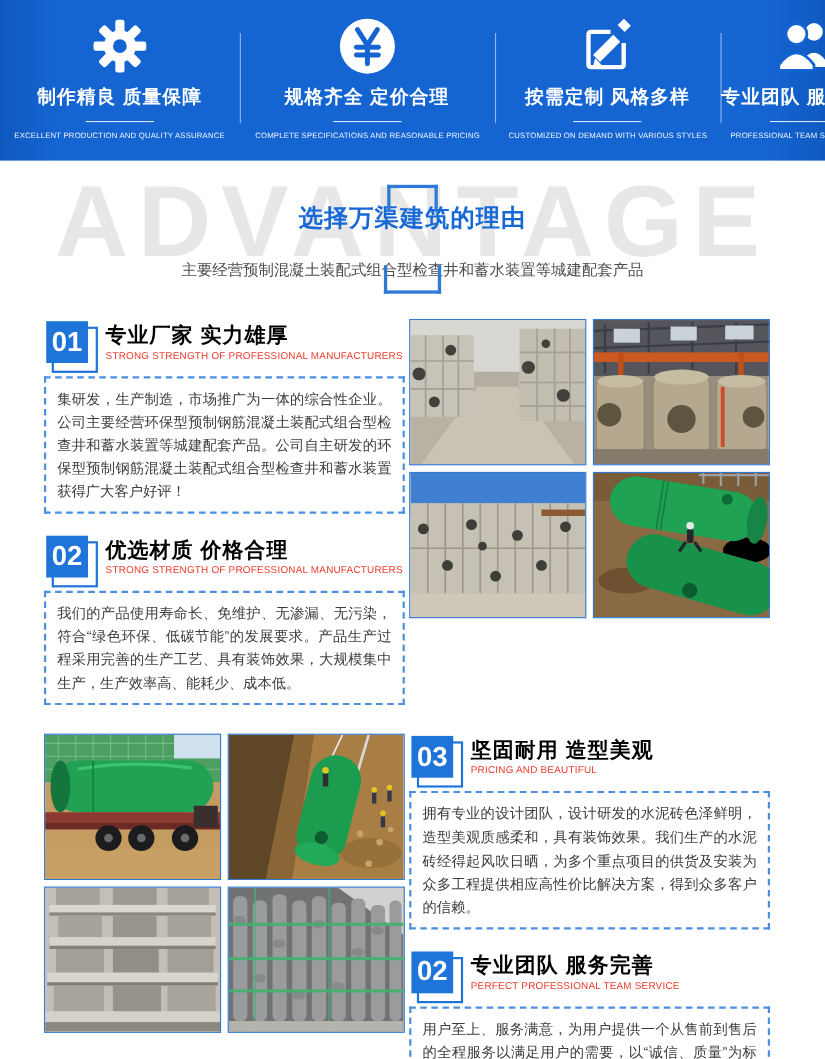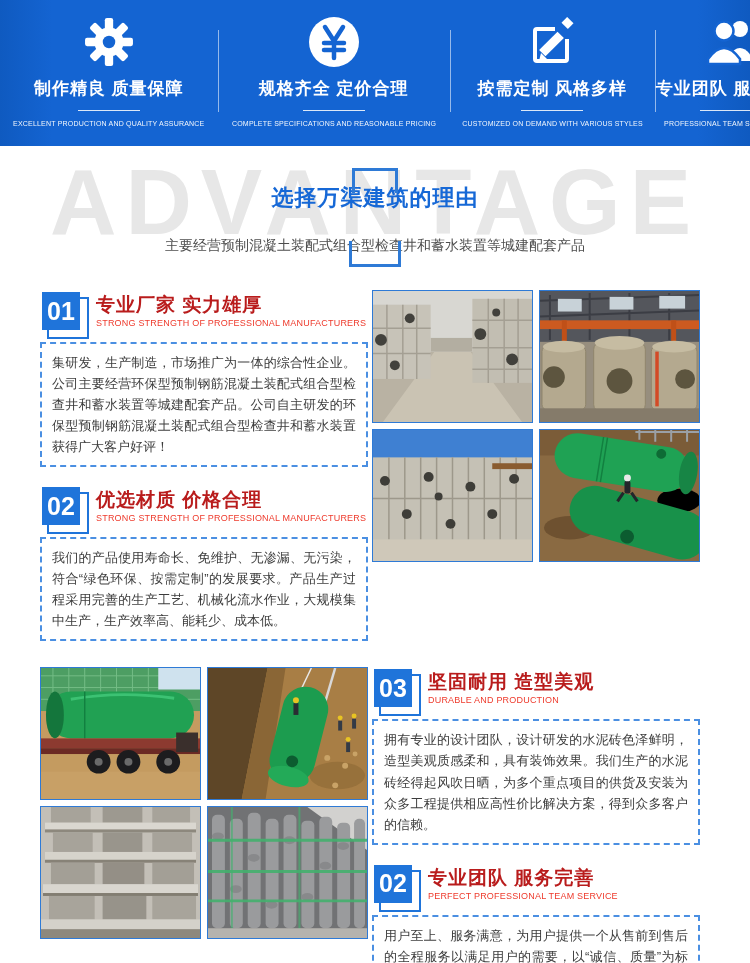--- a/index.html
+++ b/index.html
@@ -56,21 +56,21 @@
   .badge {
     position:relative; z-index:0; width:38px; height:38px; margin:2px 16px 0 2px;
     background:#1f74da; color:#fff; font-size:25px; font-weight:bold;
     display:flex; align-items:center; justify-content:center; flex:0 0 38px;
   }
   .badge::after {
     content:""; position:absolute; left:5px; top:5px; width:100%; height:100%;
     border:2px solid #1f74da; z-index:-1;
   }
   .sec-titles { padding-top:2px; min-width:0; }
-  .sec-title { font-size:19px; font-weight:bold; color:#b91c1c; letter-spacing:1px; }
+  .sec-title { font-size:19px; font-weight:bold; color:#000000; letter-spacing:1px; }
   .sec-sub { font-size:9px; color:#ee3a2c; margin-top:0; letter-spacing:.2px; white-space:nowrap; }
   .sec-body {
     margin-top:12px; border:2px dashed #4a8fe2; padding:8px 10px;
     font-size:13px; line-height:1.62; color:#3c3c3c; text-align:justify;
   }
 
   .photo-grid { display:grid; grid-template-columns:1fr 1fr; gap:6px; }
   .photo {
     height:133px; border:1px solid #2e7ad6; overflow:hidden; background:#ddd;
   }
@@ -178,21 +178,21 @@
         </div>
 
         <div class="sec">
           <div class="sec-head">
             <div class="badge">02</div>
             <div class="sec-titles">
               <div class="sec-title">优选材质 价格合理</div>
               <div class="sec-sub">STRONG STRENGTH OF PROFESSIONAL MANUFACTURERS</div>
             </div>
           </div>
-          <div class="sec-body">我们的产品使用寿命长、免维护、无渗漏、无污染，符合“绿色环保、按需定制”的发展要求。产品生产过程采用完善的生产工艺、机械化流水作业，大规模集中生产，生产效率高、能耗少、成本低。</div>
+          <div class="sec-body">我们的产品使用寿命长、免维护、无渗漏、无污染，符合“绿色环保、低碳节能”的发展要求。产品生产过程采用完善的生产工艺、具有装饰效果，大规模集中生产，生产效率高、能耗少、成本低。</div>
         </div>
       </div>
 
       <div class="col">
         <div class="photo-grid">
 
           <div class="photo">
             <svg viewBox="0 0 160 134" preserveAspectRatio="none">
               <rect width="160" height="62" fill="#d8d7d2"></rect>
               <rect y="62" width="160" height="72" fill="#b9b2a3"></rect>
@@ -397,21 +397,21 @@
         </div>
       </div>
 
       <div class="col">
 
         <div class="sec">
           <div class="sec-head">
             <div class="badge">03</div>
             <div class="sec-titles">
               <div class="sec-title">坚固耐用 造型美观</div>
-              <div class="sec-sub">DURABLE AND PRODUCTION</div>
+              <div class="sec-sub">PRICING AND BEAUTIFUL</div>
             </div>
           </div>
           <div class="sec-body">拥有专业的设计团队，设计研发的水泥砖色泽鲜明，造型美观质感柔和，具有装饰效果。我们生产的水泥砖经得起风吹日晒，为多个重点项目的供货及安装为众多工程提供相应高性价比解决方案，得到众多客户的信赖。</div>
         </div>
 
         <div class="sec">
           <div class="sec-head">
             <div class="badge">02</div>
             <div class="sec-titles">
               <div class="sec-title">专业团队 服务完善</div>

